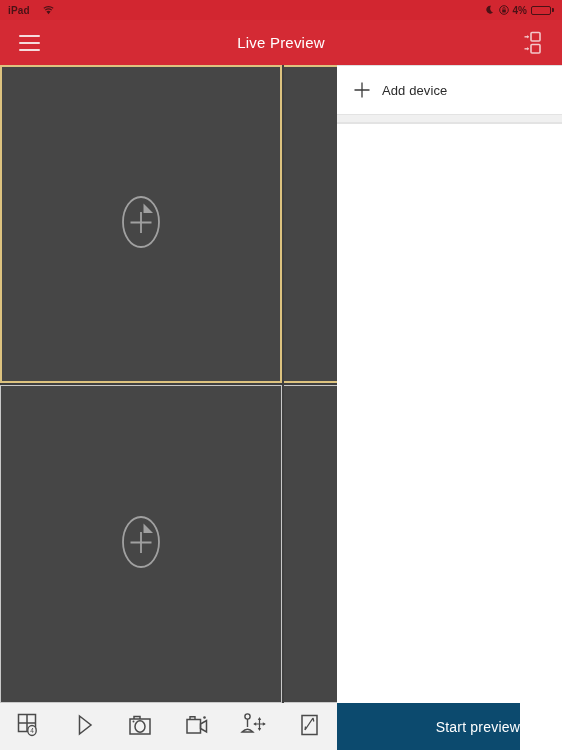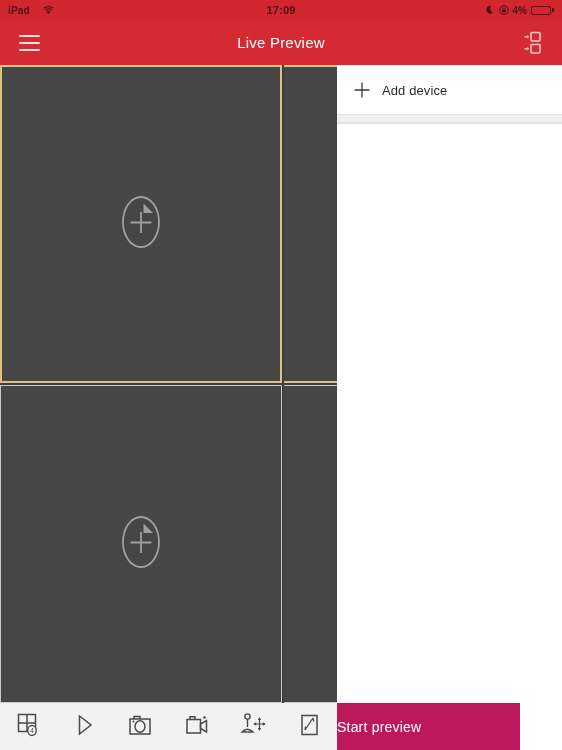--- a/index.html
+++ b/index.html
@@ -231,25 +231,25 @@
     align-items: center;
     justify-content: center;
     cursor: pointer;
     min-width: 0;
   }
   .start-btn {
     position: absolute;
     left: 337px; top: 703px;
     width: 183px;
     height: 47px;
-    background: #be185d;
+    background: #0c4a6e;
     color: #ffffff;
     display: flex;
     align-items: center;
-    justify-content: flex-start;
+    justify-content: flex-end;
     font-size: 14px;
     letter-spacing: 0.2px;
     cursor: pointer;
   }
 </style>
 </head>
 <body>
 
 <div id="app">
 
@@ -257,21 +257,20 @@
     <div class="sb-left">
       <span>iPad</span>
       <span class="sb-icon">
         <svg width="11" height="9" viewBox="0 0 11 9">
           <path d="M5.5 8.2 L3.4 5.6 Q5.5 4.1 7.6 5.6 Z" fill="#4a1216"></path>
           <path d="M2.2 4.1 Q5.5 1.6 8.8 4.1" stroke="#4a1216" stroke-width="1.1" fill="none"></path>
           <path d="M0.8 2.2 Q5.5 -0.9 10.2 2.2" stroke="#4a1216" stroke-width="1.1" fill="none"></path>
         </svg>
       </span>
     </div>
-    <div class="sb-center">17:09</div>
     <div class="sb-right">
       <span class="sb-icon">
         <svg width="9" height="10" viewBox="0 0 9 10">
           <path d="M7 7.6 A4 4 0 1 1 5 0.7 A4.6 4.6 0 0 0 7 7.6 Z" fill="#4a1216"></path>
         </svg>
       </span>
       <span class="sb-icon">
         <svg width="10" height="10" viewBox="0 0 10 10">
           <circle cx="5" cy="5" r="4.3" fill="none" stroke="#4a1216" stroke-width="1"></circle>
           <rect x="3.2" y="4.4" width="3.6" height="3" rx="0.5" fill="#4a1216"></rect>

